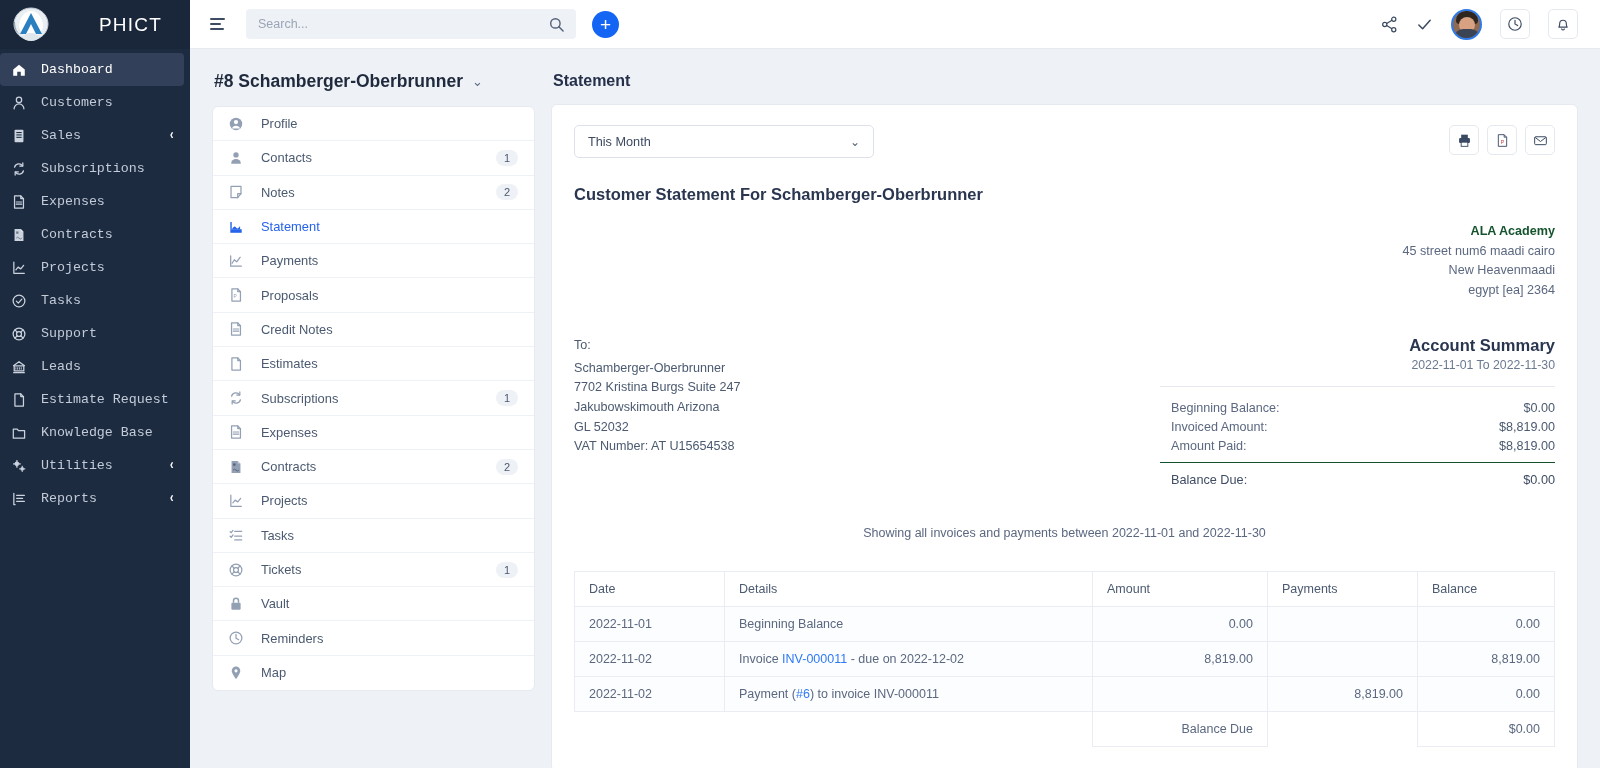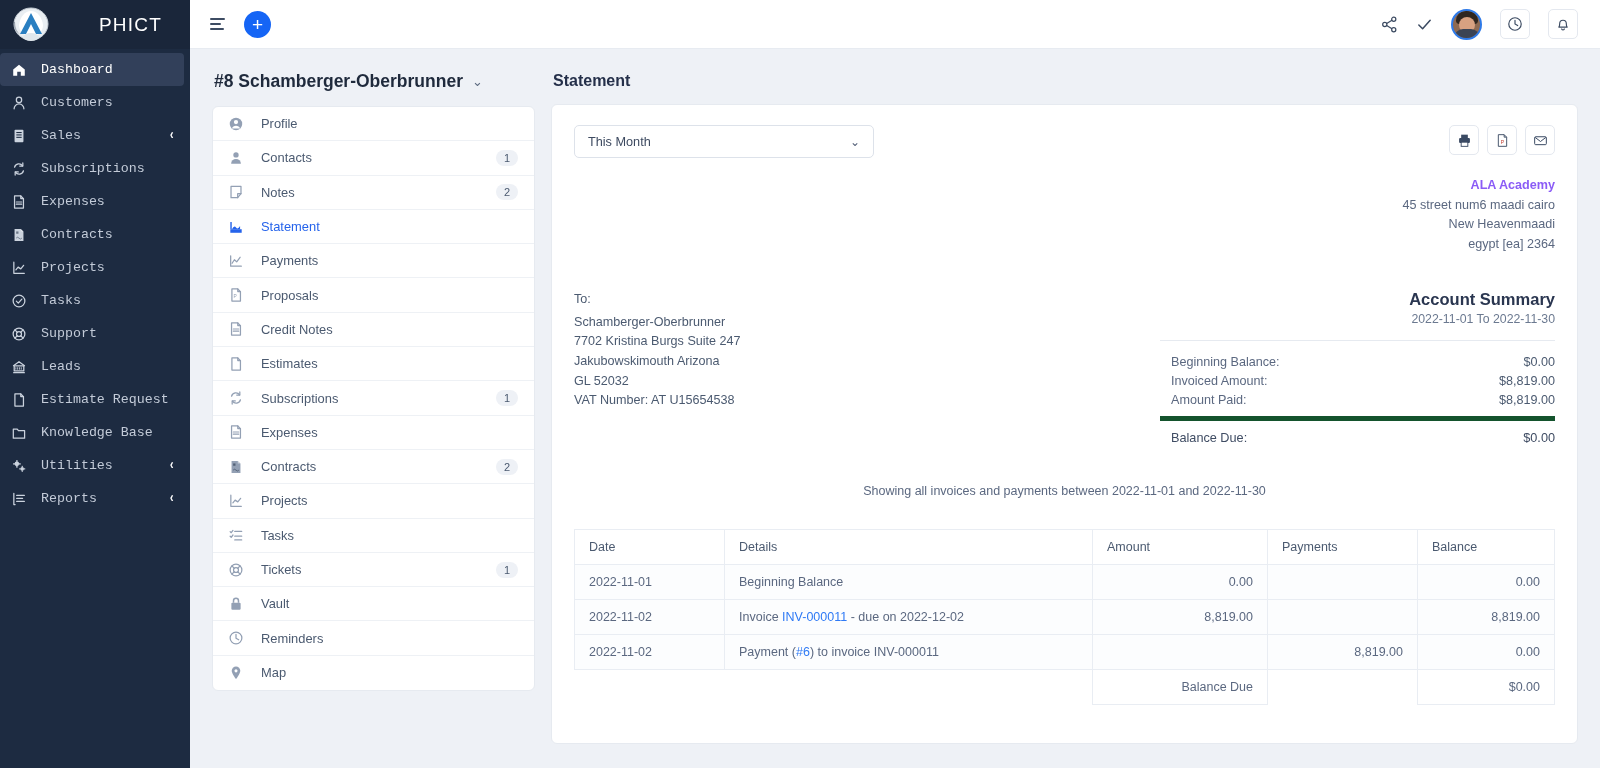--- a/index.html
+++ b/index.html
@@ -176,41 +176,41 @@
 
   .stmt-title {
     font-size: 16.5px; font-weight: bold; color: #2a3650;
     margin: 27px 0 0 0;
   }
 
   .org-block {
     text-align: right; font-size: 12.6px; color: #5b6880;
     line-height: 1.55; margin-top: 18px;
   }
-  .org-name { font-weight: bold; color: #8b5cf6; }
+  .org-name { font-weight: bold; color: #14532d; }
 
   .addr-row { display: flex; margin-top: 36px; }
   .to-block { font-size: 12.6px; color: #4b5a70; line-height: 1.56; }
   .to-label { margin-bottom: 3px; }
   .summary-block { margin-left: auto; width: 395px; }
   .summary-title { text-align: right; font-size: 16.5px; font-weight: bold; color: #2a3650; }
   .summary-sub { text-align: right; font-size: 12.3px; color: #6a7governing; }
   .summary-sub { text-align: right; font-size: 12.3px; color: #6b7990; margin-top: 3px; }
   .summary-rule { border-top: 1px solid #e6eaf0; margin: 14px 0 0 0; }
   .sum-row {
     display: flex; justify-content: space-between;
     font-size: 12.6px; color: #5b6880;
     padding: 5px 0 0 11px;
   }
   .sum-row:first-of-type { padding-top: 14px; }
   .sum-row .val { color: #4b5a70; }
   .sum-total {
     display: flex; justify-content: space-between;
     font-size: 12.7px; color: #3f4c63;
-    border-top: 5px solid #14532d;
+    border-top: 1px solid #14532d;
     margin-top: 9px; padding: 10px 0 0 11px;
   }
 
   .showing {
     text-align: center; font-size: 12.5px; color: #5b6880;
     margin-top: 39px;
   }
 
   table.stmt-table {
     width: 100%; border-collapse: collapse;
@@ -425,20 +425,29 @@
 
   <div class="main">
 
     <header class="topbar">
       <div class="hamburger">
         <svg width="17" height="14" viewBox="0 0 17 14">
           <rect x="1" y="1" width="15" height="2" rx="1" fill="#3d4c63"></rect>
           <rect x="1" y="6" width="11" height="2" rx="1" fill="#3d4c63"></rect>
           <rect x="1" y="11" width="14" height="2" rx="1" fill="#3d4c63"></rect>
         </svg>
+      </div>
+      <div class="searchwrap">
+        <input type="text" placeholder="Search..." style="">
+        <span class="search-icon">
+          <svg width="15" height="15" viewBox="0 0 16 16">
+            <circle cx="6.8" cy="6.8" r="5" fill="none" stroke="#54617a" stroke-width="1.5"></circle>
+            <line x1="10.5" y1="10.5" x2="15" y2="15" stroke="#54617a" stroke-width="1.6" stroke-linecap="round"></line>
+          </svg>
+        </span>
       </div>
       <div class="plus-btn">+</div>
 
       <div class="top-right">
         <span class="top-icon">
           <svg width="17" height="17" viewBox="0 0 18 18">
             <circle cx="13.5" cy="3.5" r="2.2" fill="none" stroke="#3b4a61" stroke-width="1.3"></circle>
             <circle cx="4" cy="9" r="2.2" fill="none" stroke="#3b4a61" stroke-width="1.3"></circle>
             <circle cx="13.5" cy="14.5" r="2.2" fill="none" stroke="#3b4a61" stroke-width="1.3"></circle>
             <line x1="6" y1="8" x2="11.6" y2="4.6" stroke="#3b4a61" stroke-width="1.3"></line>
@@ -683,20 +692,21 @@
               </div>
               <div class="tool-btn">
                 <svg width="15" height="15" viewBox="0 0 18 18">
                   <rect x="2" y="4.5" width="14" height="9.5" rx="1.2" fill="none" stroke="#3a4a63" stroke-width="1.2"></rect>
                   <polyline points="2.6,5.3 9,10.2 15.4,5.3" fill="none" stroke="#3a4a63" stroke-width="1.2"></polyline>
                 </svg>
               </div>
             </div>
           </div>
 
+          <div class="stmt-title">Customer Statement For Schamberger-Oberbrunner</div>
 
           <div class="org-block">
             <div class="org-name">ALA Academy</div>
             <div>45 street num6 maadi cairo</div>
             <div>New Heavenmaadi</div>
             <div>egypt [ea] 2364</div>
           </div>
 
           <div class="addr-row">
             <div class="to-block">

